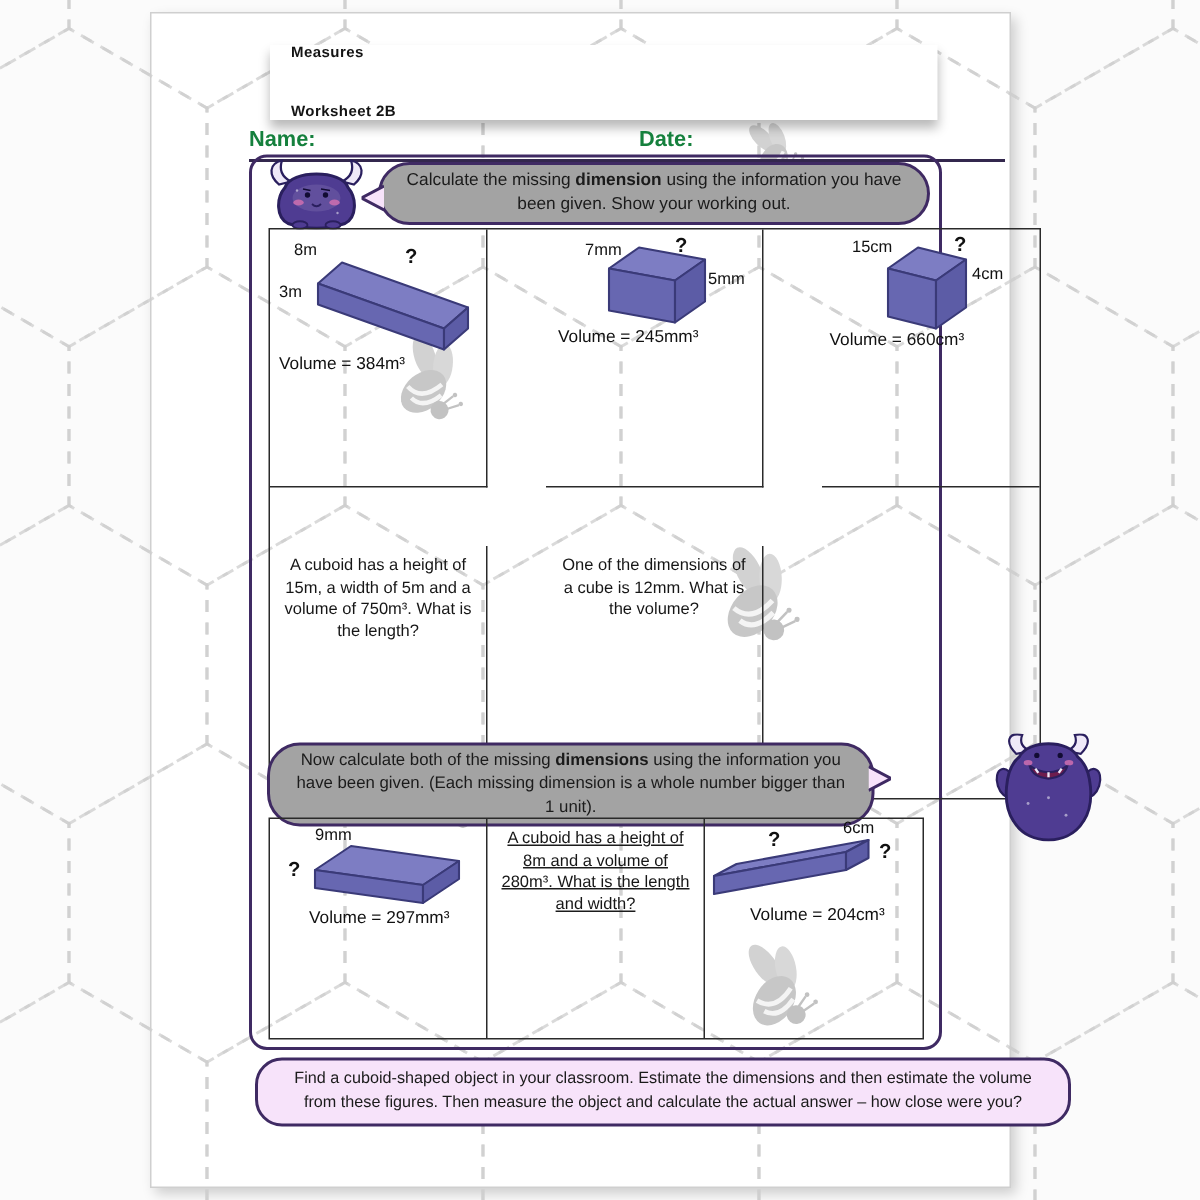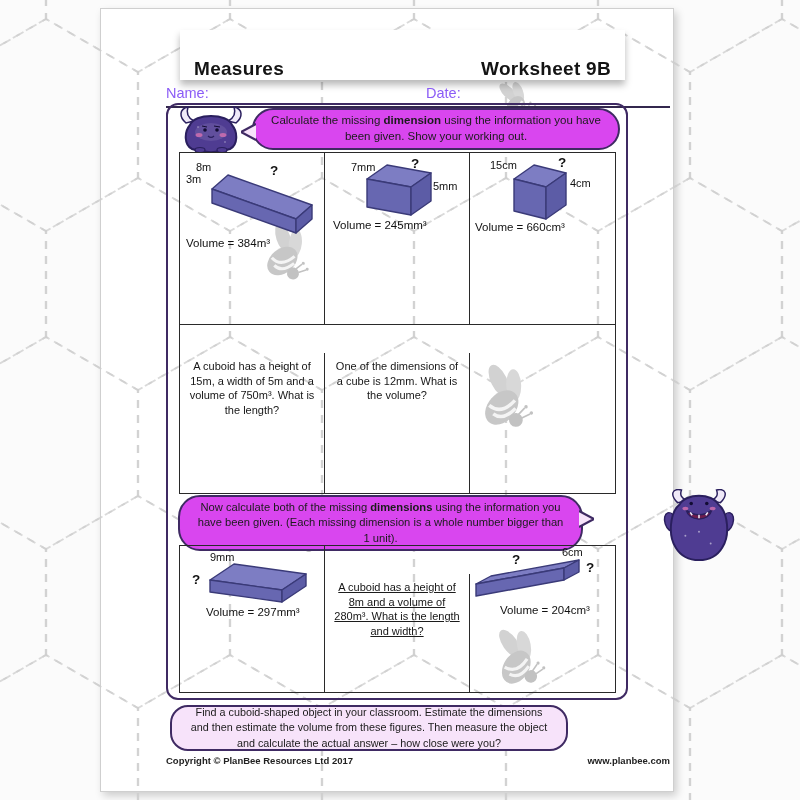--- a/index.html
+++ b/index.html
@@ -15,72 +15,72 @@
     box-shadow:3px 4px 8px rgba(0,0,0,0.18);
     z-index:0;
   }
   #decor{position:absolute;left:0;top:0;z-index:1;pointer-events:none;}
   .content{position:absolute;left:100px;top:8px;width:572px;height:782px;z-index:2;}
 
   
   .header-band{
     position:absolute;left:80px;top:22px;width:445px;height:50px;
     background:#ffffff;box-shadow:0 5px 7px rgba(0,0,0,0.28);
-    display:flex;justify-content:space-between;align-items:flex-end;
+    display:flex;justify-content:space-between;align-items:flex-start;
     padding:0 14px;box-sizing:border-box;
-    font-weight:bold;font-size:19px;letter-spacing:.3px;color:#141414;
+    font-weight:bold;font-size:10px;letter-spacing:.3px;color:#141414;flex-direction:column;
   }
 
   
   .namedate{
     position:absolute;left:66px;top:77px;width:504px;height:21px;
     border-bottom:2px solid #33274d;
-    font-weight:normal;font-size:14.5px;color:#8b5cf6;
+    font-weight:bold;font-size:14.5px;color:#15803d;
   }
   .namedate .date{position:absolute;left:260px;top:0;}
 
   
   .main-box{
     position:absolute;left:66px;top:95px;width:462px;height:597px;
     border:2px solid #3f2a63;border-radius:12px;background:transparent;
     overflow:visible;box-sizing:border-box;
   }
 
   .bubble{
-    position:absolute;background:#d946ef;border:2px solid #3f2a63;border-radius:22px;
+    position:absolute;background:#a3a3a3;border:2px solid #3f2a63;border-radius:22px;
     display:flex;align-items:center;justify-content:center;text-align:center;
     font-size:11.5px;line-height:1.35;color:#1b1b1b;padding:2px 14px;box-sizing:border-box;
   }
   .bubble b{font-weight:bold;}
   .bubble .tail{position:absolute;top:13px;}
   .bubble-top{left:84px;top:3px;right:6px;height:42px;}
   .bubble-top .tail{left:-13px;}
   .bubble-mid{left:10px;top:390px;width:405px;height:56px;font-size:11.2px;}
   .bubble-mid .tail{right:-13px;}
 
   .monster{position:absolute;}
   .monster-top{left:8px;top:0px;}
   .monster-mid{left:492px;top:384px;}
 
   
   .grid{position:absolute;border:1.6px solid #2a2a2a;display:grid;background:transparent;}
-  .grid1{left:11px;top:47px;grid-template-columns:repeat(3,145px);grid-template-rows:172px 168px;}
+  .grid1{left:11px;top:47px;grid-template-columns:repeat(3,145px);grid-template-rows:172px 168px;gap:39px;}
   .grid2{left:11px;top:440px;grid-template-columns:repeat(3,145px);grid-template-rows:146px;text-decoration:underline;}
   .cell{position:relative;border-right:1.5px solid #2a2a2a;box-sizing:border-box;}
   .cell:nth-child(3n){border-right:none;}
   .grid1 .cell:nth-child(-n+3){border-bottom:1.5px solid #2a2a2a;}
-  .tcell{padding:6px 7px;text-align:center;font-size:11px;line-height:1.32;color:#161616;margin-top:28px;}
+  .tcell{padding:6px 7px;text-align:center;font-size:11px;line-height:1.32;color:#161616;}
   .cub{position:absolute;left:0;top:0;}
   .dim{position:absolute;font-size:11px;color:#111;white-space:nowrap;}
   .q{font-weight:bold;font-size:13.5px;}
   .vol{position:absolute;font-size:11.5px;color:#111;white-space:nowrap;}
 
   
   .task-box{
-    position:absolute;left:70px;top:697px;width:398px;height:46px;
+    position:absolute;left:70px;top:697px;width:544px;height:46px;
     background:#f7e3fa;border:2.5px solid #3f2a63;border-radius:18px;
     display:flex;align-items:center;justify-content:center;text-align:center;
     font-size:10.8px;line-height:1.45;color:#1b1b1b;padding:2px 18px;box-sizing:border-box;
   }
 
   
   .footer{
     position:absolute;left:66px;top:747px;width:504px;
     display:flex;justify-content:space-between;
     font-size:9.5px;font-weight:bold;color:#222;
@@ -187,21 +187,21 @@
       <path d="M15,8 L20,2 M18,11 L25,7" stroke="#c2c2c2" stroke-width="1.5"></path>
       <circle cx="21" cy="1" r="1.5" fill="#c2c2c2"></circle>
       <circle cx="26" cy="6" r="1.5" fill="#c2c2c2"></circle>
     </g>
   </svg>
 
 <div class="content">
 
   <div class="header-band">
     <span>Measures</span>
-    <span>Worksheet 9B</span>
+    <span>Worksheet 2B</span>
   </div>
 
   <div class="namedate">
     <span>Name:</span>
     <span class="date">Date:</span>
   </div>
 
   <div class="main-box">
 
     <svg class="monster monster-top" width="70" height="48" viewBox="0 0 66 48">
@@ -229,21 +229,21 @@
     </div>
 
     <div class="grid grid1">
       <div class="cell">
         <svg class="cub" id="cub-r1c1" width="143" height="170">
             <polygon points="32,36 116,66 132,52 48,22" fill="#7d7dc3" stroke="#3a3a78" stroke-width="1.4" stroke-linejoin="round"></polygon>
             <polygon points="32,36 116,66 116,80 32,50" fill="#6767b1" stroke="#3a3a78" stroke-width="1.4" stroke-linejoin="round"></polygon>
             <polygon points="116,66 132,52 132,66 116,80" fill="#5c5ca6" stroke="#3a3a78" stroke-width="1.4" stroke-linejoin="round"></polygon>
           </svg>
         <span class="dim" style="left:16px;top:8px">8m</span>
-        <span class="dim" style="left:6px;top:20px">3m</span>
+        <span class="dim" style="left:6px;top:36px">3m</span>
         <span class="dim q" style="left:90px;top:10px">?</span>
         <span class="vol" style="left:6px;top:84px">Volume = 384m³</span>
       </div>
       <div class="cell">
         <svg class="cub" id="cub-r1c2" width="143" height="170">
             <polygon points="42,26 86,34 106,20 62,12" fill="#7d7dc3" stroke="#3a3a78" stroke-width="1.4" stroke-linejoin="round"></polygon>
             <polygon points="42,26 86,34 86,62 42,54" fill="#6767b1" stroke="#3a3a78" stroke-width="1.4" stroke-linejoin="round"></polygon>
             <polygon points="86,34 106,20 106,48 86,62" fill="#5c5ca6" stroke="#3a3a78" stroke-width="1.4" stroke-linejoin="round"></polygon>
           </svg>
         <span class="dim" style="left:26px;top:8px">7mm</span>
@@ -320,18 +320,14 @@
         <span class="vol" style="left:30px;top:58px">Volume = 204cm³</span>
       </div>
     </div>
 
   </div>
 
   <div class="task-box">
     <span>Find a cuboid-shaped object in your classroom. Estimate the dimensions and then estimate the volume from these figures.  Then measure the object and calculate the actual answer – how close were you?</span>
   </div>
 
-  <div class="footer">
-    <span>Copyright © PlanBee Resources Ltd 2017</span>
-    <span>www.planbee.com</span>
-  </div>
 
 </div>
 
 </body></html>

